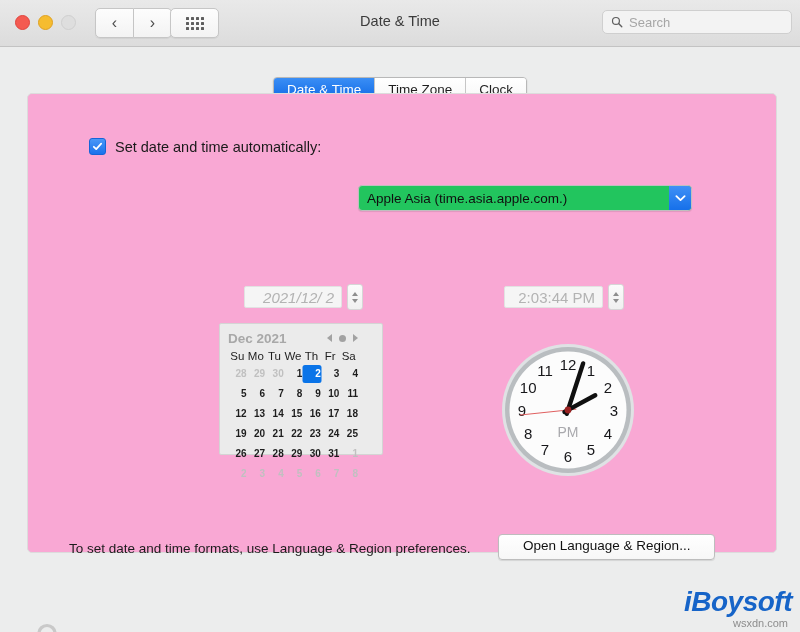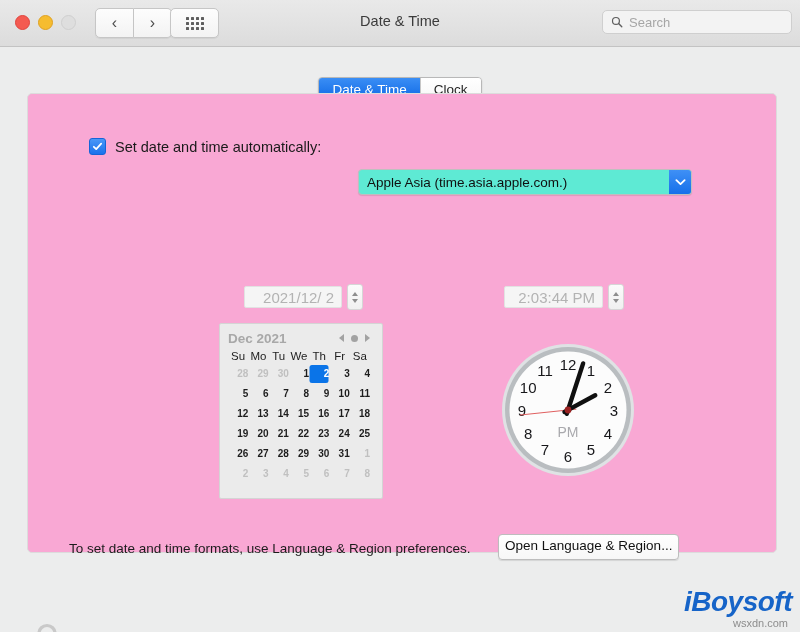--- a/index.html
+++ b/index.html
@@ -200,25 +200,25 @@
   .checkbox svg { display: block; }
   .autolabel {
     font-size: 14.5px;
     color: #1a1a1a;
     margin-left: 9px;
   }
 
   .popup {
     position: absolute;
     left: 358px;
-    top: 122px;
+    top: 138px;
     width: 332px;
     height: 24px;
     border-radius: 4px;
-    background: #5eead4;
+    background: #22c55e;
     border: 1px solid #bfbfbf;
     box-shadow: 0 1px 1px rgba(0,0,0,0.10);
     display: flex;
     align-items: center;
     overflow: hidden;
   }
   .popup .val {
     flex: 1;
     font-size: 13.5px;
     color: #101010;
@@ -235,21 +235,21 @@
     justify-content: center;
     flex: none;
   }
 
   
   .fieldrow {
     position: absolute;
     display: flex;
     align-items: center;
   }
-  .datefield { left: 216px; top: 190px; }
+  .datefield { left: 216px; top: 190px; font-style: italic; }
   .timefield { left: 476px; top: 190px; }
 
   .textfield {
     background: #f5f5f5;
     border: 1px solid #e2e2e2;
     border-radius: 2px;
     height: 22px;
     line-height: 22px;
     font-size: 15px;
     color: #b3b3b3;
@@ -281,26 +281,26 @@
   }
   .stepper .up { border-bottom: 4px solid #8e8e8e; margin-bottom: 3px; }
   .stepper .dn { border-top: 4px solid #8e8e8e; }
 
   
   .calendar {
     position: absolute;
     left: 191px;
     top: 229px;
     width: 164px;
-    height: 176px;
+    height: 132px;
     background: #ebebeb;
     border: 1px solid #d4d4d4;
     border-radius: 2px;
     box-sizing: border-box;
-    padding: 5px 12px 4px 8px;
+    padding: 5px 24px 4px 8px;
   }
   .calhead {
     display: flex;
     align-items: center;
     justify-content: space-between;
     height: 18px;
   }
   .calmonth {
     font-size: 13.5px;
     font-weight: bold;
@@ -382,21 +382,21 @@
     top: 447px;
     font-size: 13.5px;
     color: #1c1c1c;
   }
   .openbtn {
     position: absolute;
     left: 470px;
     top: 440px;
     height: 24px;
     line-height: 22px;
-    padding: 0 6px;
+    padding: 0 24px;
     background: linear-gradient(to bottom, #ffffff, #f7f7f7);
     border: 1px solid #bdbdbd;
     border-radius: 4px;
     font-size: 13.5px;
     color: #111111;
     box-shadow: 0 1px 1px rgba(0,0,0,0.10);
   }
 
   
   .lockrow {
@@ -476,20 +476,21 @@
       </svg>
       <span class="searchph">Search</span>
     </div>
   </div>
 
   <div class="content">
 
     <div class="tabs">
       <div class="tabgroup">
         <div class="tab active">Date &amp; Time</div>
+        <div class="tab">Time Zone</div>
         <div class="tab">Clock</div>
       </div>
     </div>
 
     <div class="panel">
 
       <div class="autorow">
         <span class="checkbox">
           <svg width="11" height="11" viewBox="0 0 12 12">
             <path d="M2 6.3 L4.6 8.9 L10 2.8" fill="none" stroke="#ffffff" stroke-width="1.9" stroke-linecap="round" stroke-linejoin="round"></path>

